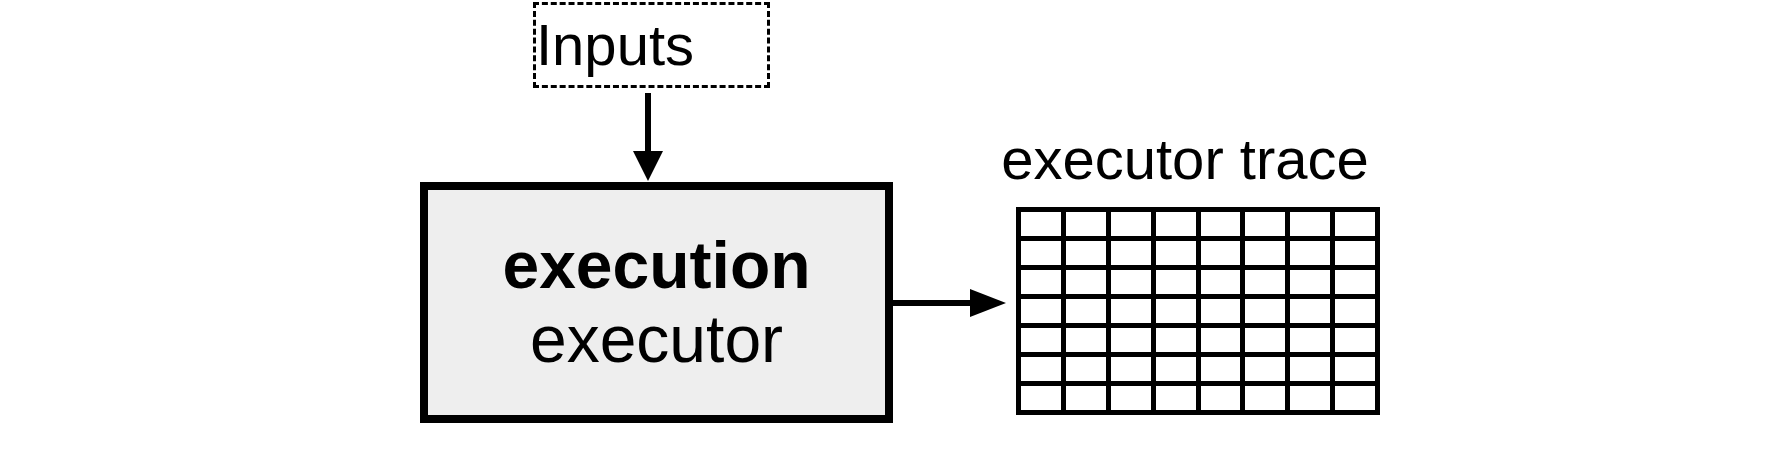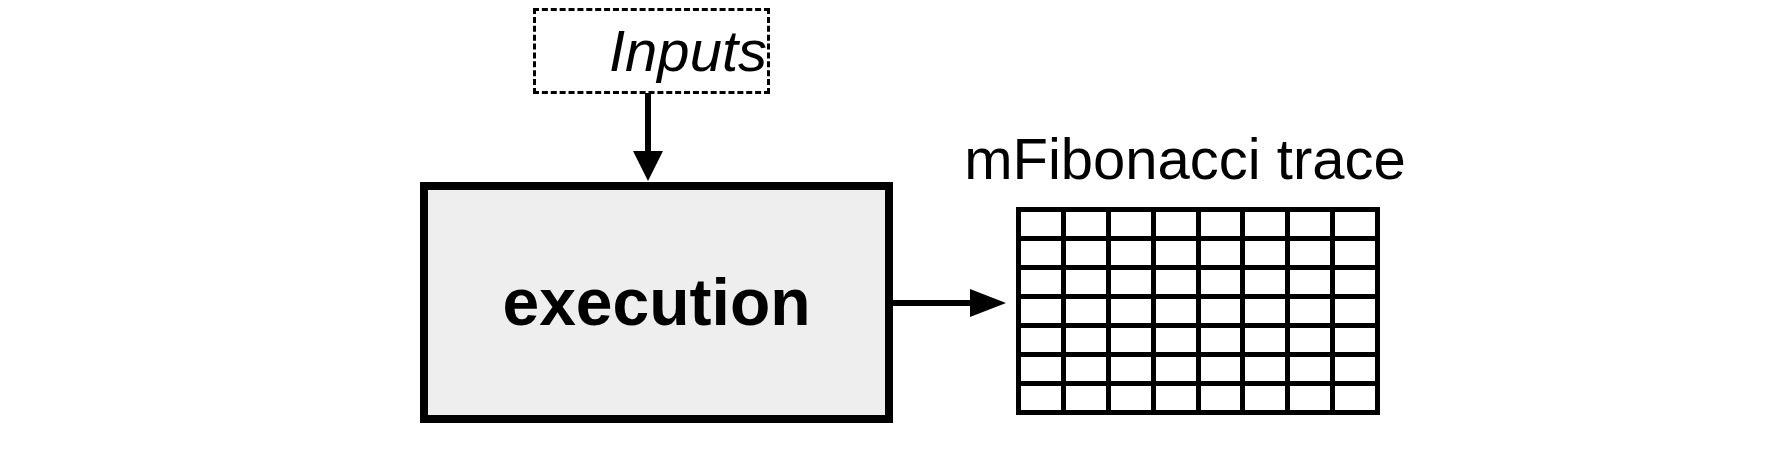--- a/index.html
+++ b/index.html
@@ -11,25 +11,25 @@
   .canvas{
     position:relative;
     width:1780px;height:475px;
     background:var(--bg);
     font-family:"Liberation Sans", sans-serif;
     color:var(--stroke);
     overflow:hidden;
   }
   
   .inputs-box{
-    position:absolute;left:533px;top:8px;
+    position:absolute;left:533px;top:2px;
     width:237px;height:86px;
     box-sizing:border-box;
     border:3px dashed var(--stroke);
-    display:flex;align-items:center;justify-content:flex-end;font-style:italic;
+    display:flex;align-items:center;justify-content:flex-start;
   }
   .inputs-label{
     font-size:58px;line-height:1;white-space:nowrap;
   }
   
   .v-arrow-stem{
     position:absolute;left:645px;top:93px;
     width:6px;height:60px;background:var(--stroke);
   }
   .v-arrow-head{
@@ -92,26 +92,27 @@
 
   <div class="inputs-box">
     <span class="inputs-label">Inputs</span>
   </div>
 
   <div class="v-arrow-stem"></div>
   <div class="v-arrow-head"></div>
 
   <div class="executor-box">
     <span class="executor-name">execution</span>
+    <span class="executor-role">executor</span>
   </div>
 
   <div class="h-arrow-stem"></div>
   <div class="h-arrow-head"></div>
 
-  <div class="trace-label">mFibonacci trace</div>
+  <div class="trace-label">executor trace</div>
 
   <div class="trace-grid" style="grid-template-columns: repeat(8, 1fr); grid-template-rows: repeat(7, 1fr);">
       <div class="cell" style="background: rgb(255, 255, 255);"></div>
       <div class="cell" style="background: rgb(255, 255, 255);"></div>
       <div class="cell" style="background: rgb(255, 255, 255);"></div>
       <div class="cell" style="background: rgb(255, 255, 255);"></div>
       <div class="cell" style="background: rgb(255, 255, 255);"></div>
       <div class="cell" style="background: rgb(255, 255, 255);"></div>
       <div class="cell" style="background: rgb(255, 255, 255);"></div>
       <div class="cell" style="background: rgb(255, 255, 255);"></div>

